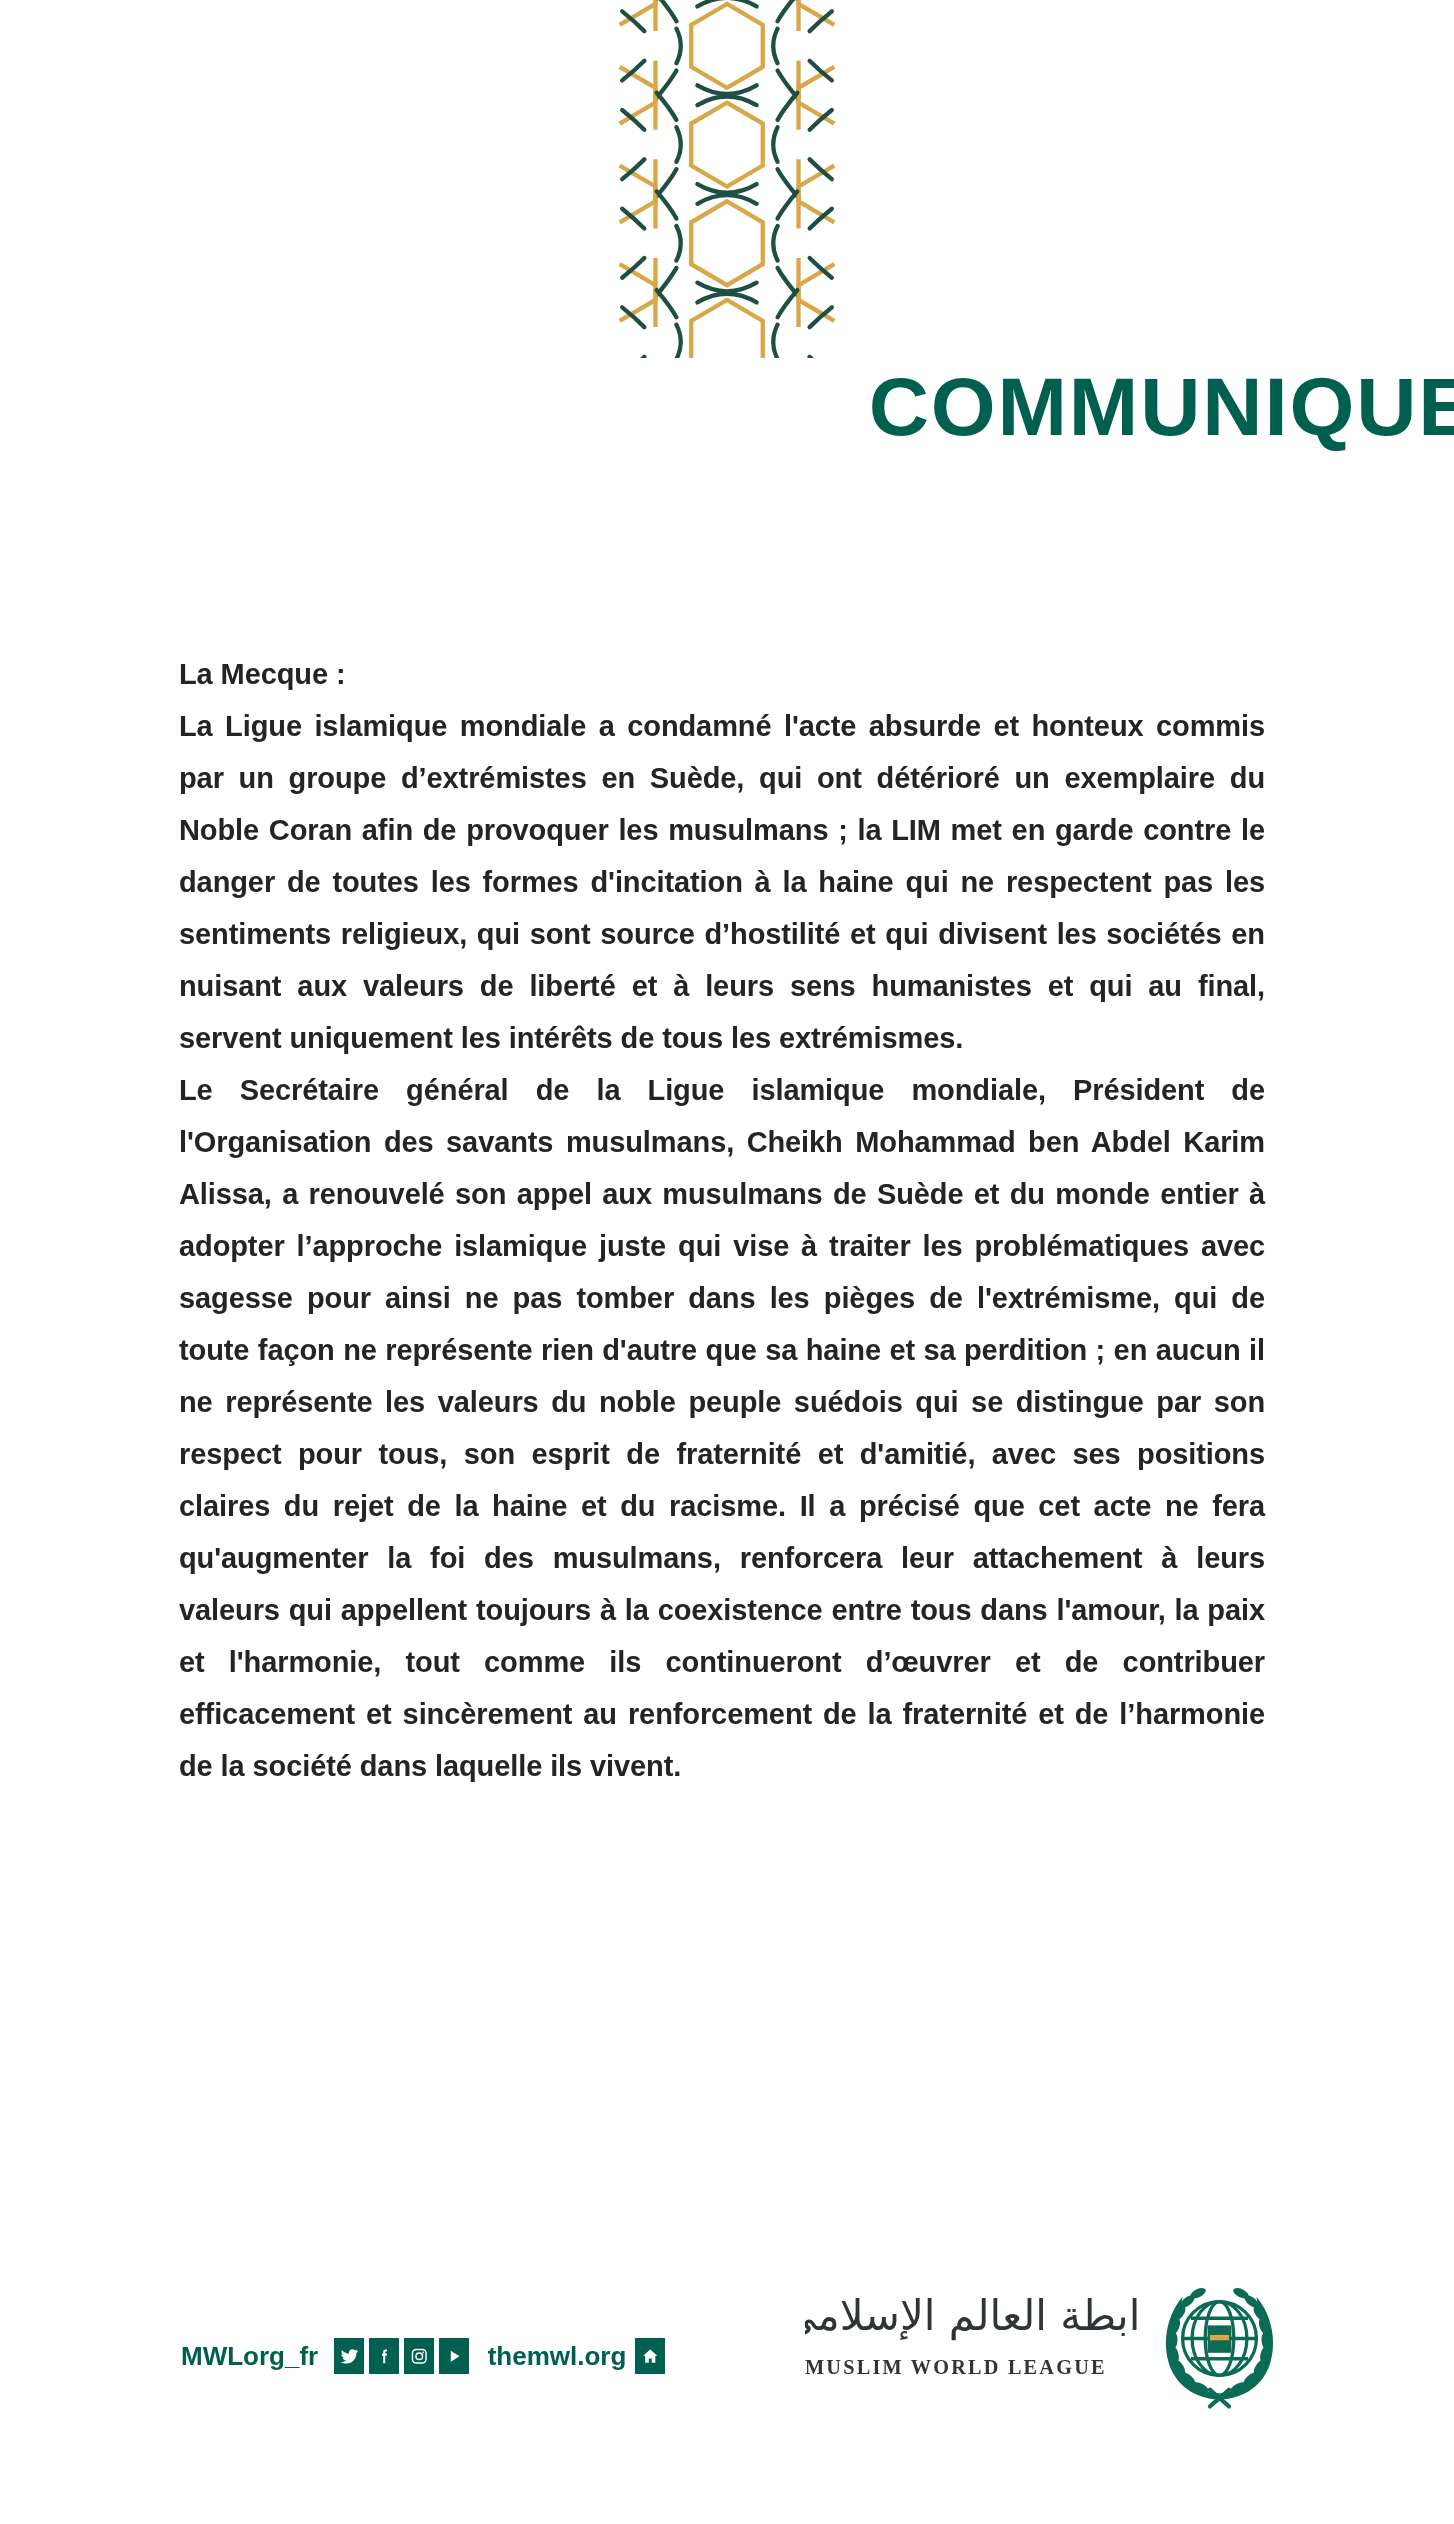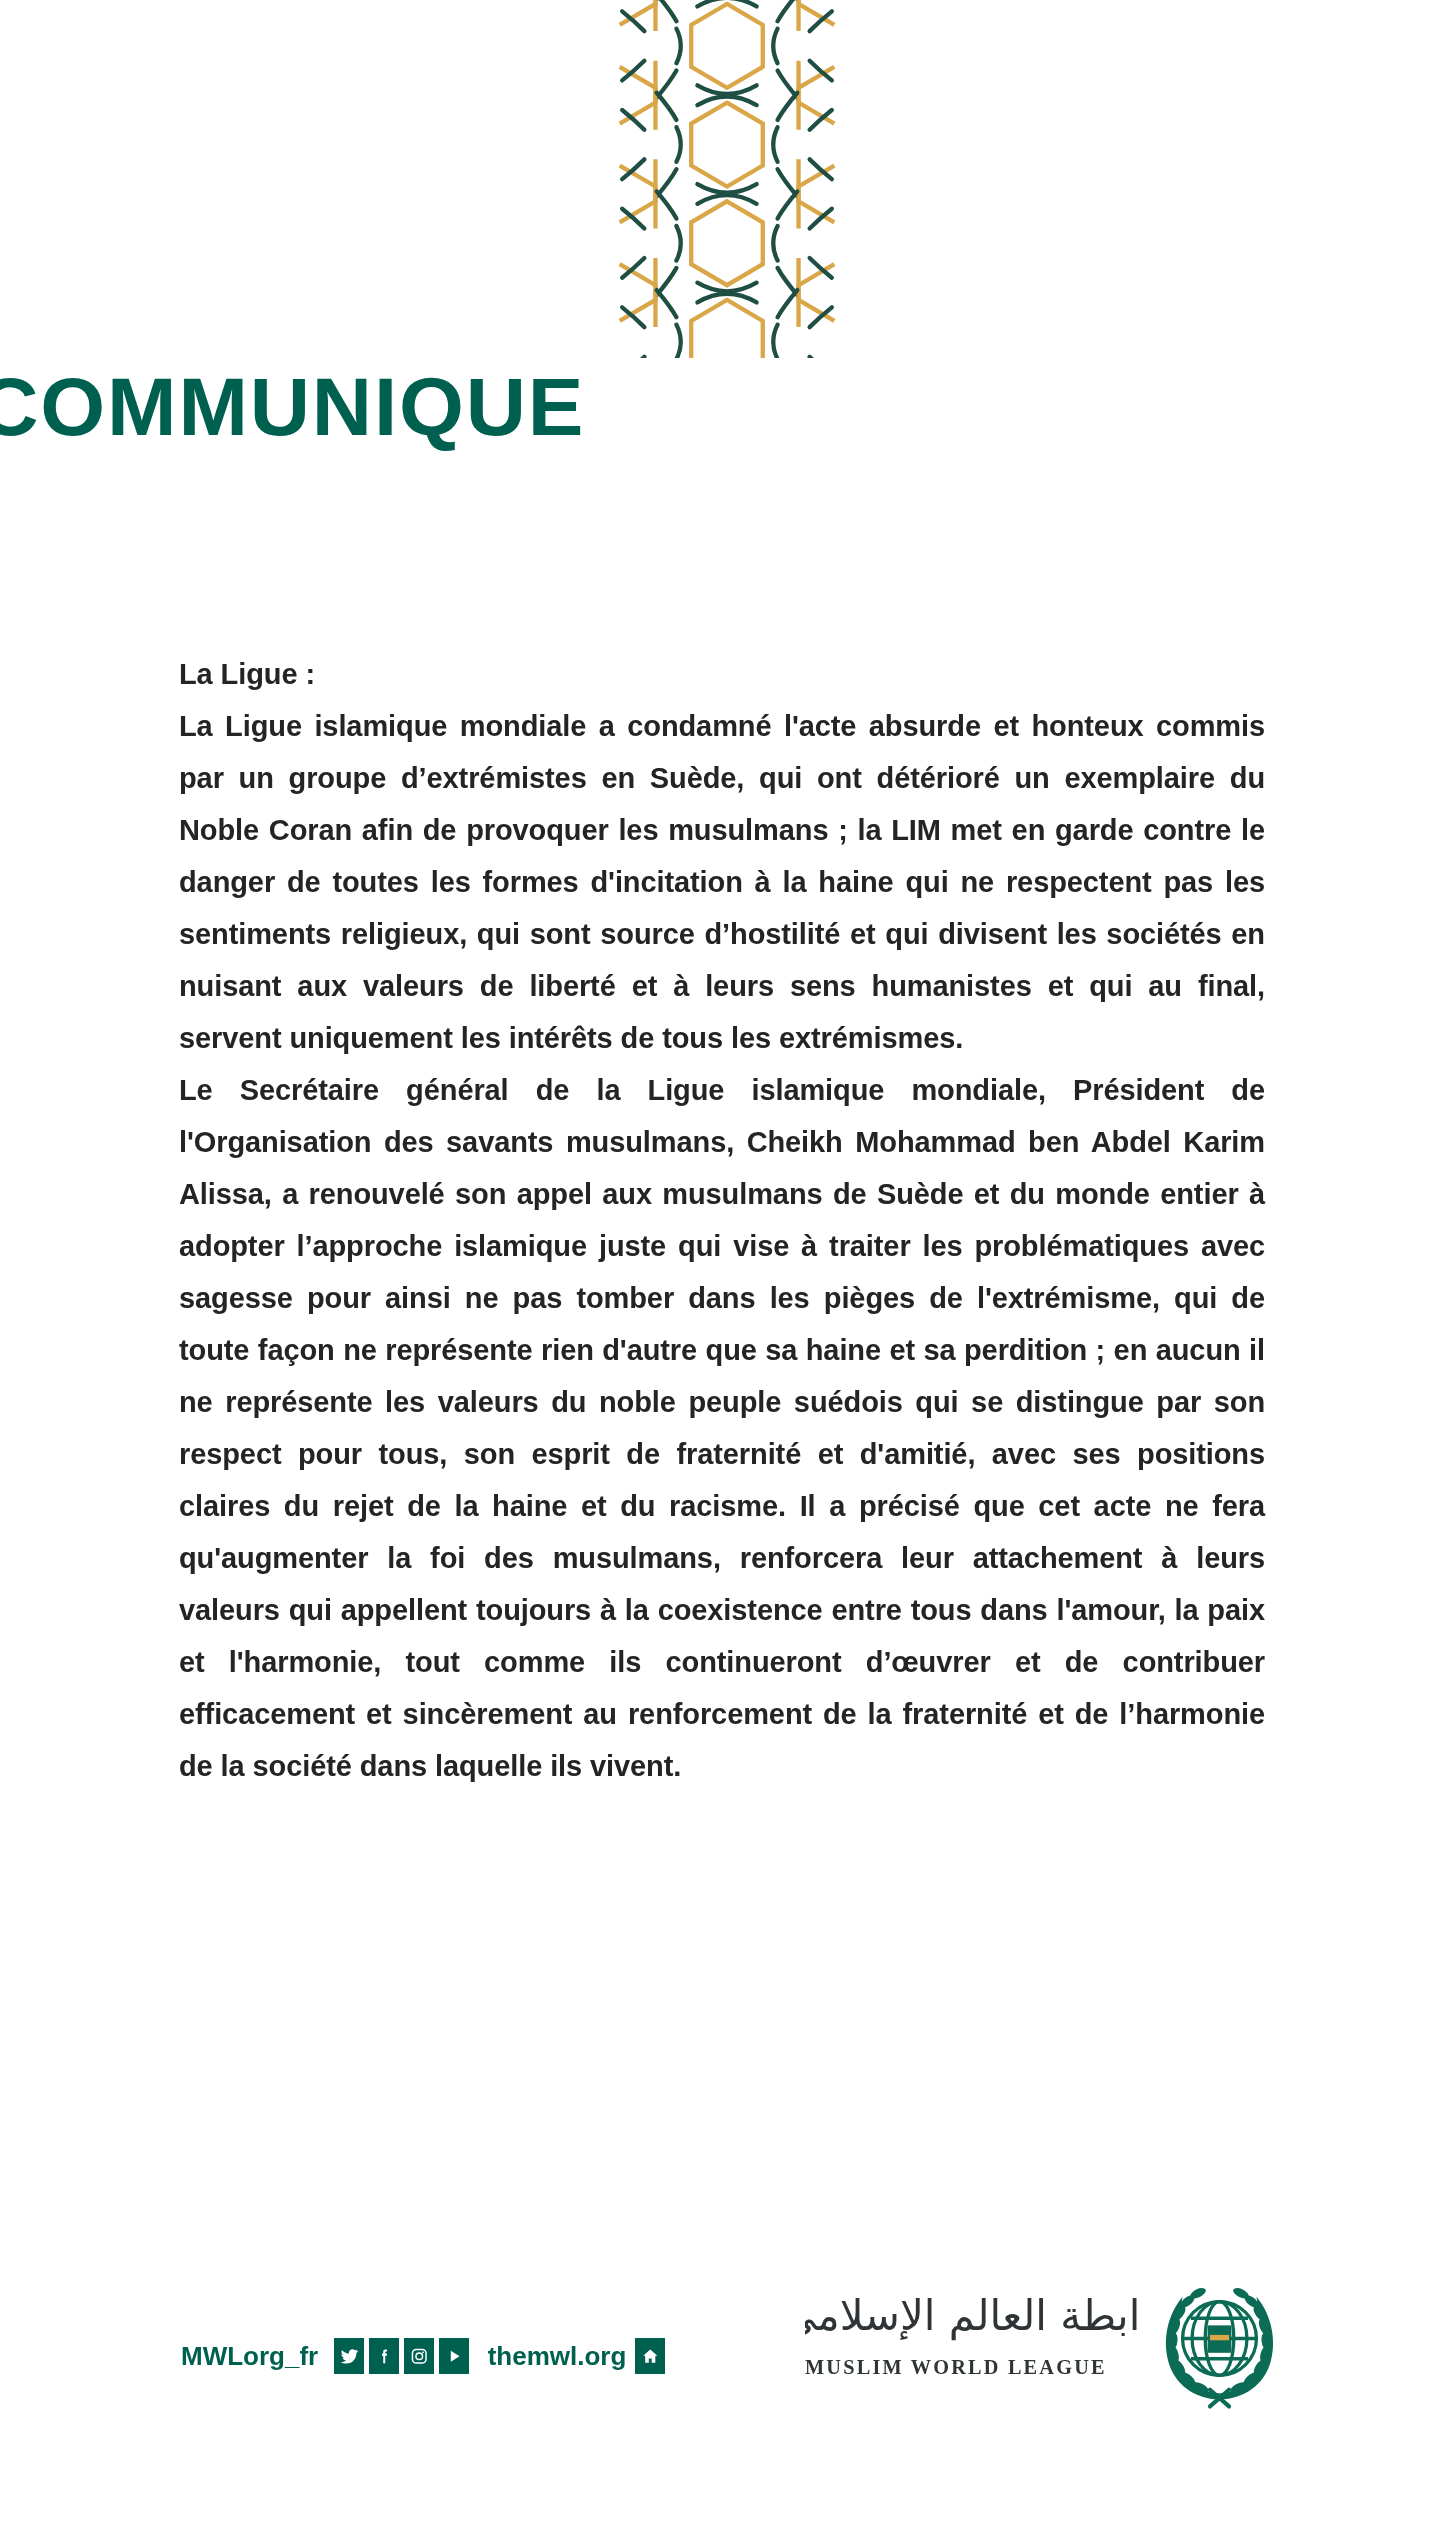--- a/index.html
+++ b/index.html
@@ -30,21 +30,21 @@
     left: 50%;
     transform: translateX(-50%);
   }
 
   
   #title-block {
     position: absolute;
     top: 367px;
     left: 0;
     width: 1454px;
-    text-align: left;
+    text-align: right;
   }
   #page-title {
     font-family: "Liberation Sans Narrow", "Liberation Sans", sans-serif;
     font-weight: 700;
     font-size: 81px;
     letter-spacing: 1.8px;
     line-height: 1;
     color: #00604F;
     transform: scaleX(1.03);
     margin: 0;
@@ -195,21 +195,21 @@
     <use href="#tile" x="0" y="332"></use>
     <use href="#tile" x="0" y="492"></use>
   </svg>
 </div>
 
 <div id="title-block">
   <h1 id="page-title">COMMUNIQUE</h1>
 </div>
 
 <div id="article-body">
-  <p class="para dateline">La Ligue :</p>
+  <p class="para dateline">La Mecque :</p>
   <p class="para justify-all">La Ligue islamique mondiale a condamné l'acte absurde et honteux commis par un groupe d’extrémistes en Suède, qui ont détérioré un exemplaire du Noble Coran afin de provoquer les musulmans ; la LIM met en garde contre le danger de toutes les formes d'incitation à la haine qui  ne respectent pas les sentiments religieux, qui sont source d’hostilité et qui divisent les sociétés en nuisant aux valeurs de liberté et à leurs sens humanistes et qui au final, servent uniquement les intérêts de tous les extrémismes.</p>
   <p class="para justify-all">Le Secrétaire général de la Ligue islamique mondiale, Président de l'Organisation des savants musulmans, Cheikh Mohammad ben Abdel Karim Alissa, a renouvelé son appel aux musulmans de Suède et du monde entier à adopter l’approche islamique juste qui vise à traiter les problématiques avec sagesse pour ainsi ne pas tomber dans les pièges de l'extrémisme, qui de toute façon ne représente rien d'autre que sa haine et sa perdition ; en aucun il ne représente les valeurs du noble peuple suédois qui se distingue par son respect pour tous, son esprit de fraternité et d'amitié, avec ses positions claires du rejet de la haine et du racisme. Il a précisé que cet acte ne fera qu'augmenter la foi des musulmans, renforcera leur attachement à leurs valeurs qui appellent toujours à la coexistence entre tous dans l'amour, la paix et l'harmonie, tout comme ils continueront d’œuvrer et de contribuer efficacement et sincèrement au renforcement de la fraternité et de l’harmonie de la société dans laquelle ils vivent.</p>
 </div>
 
 <div id="footer">
 
   <div id="footer-social">
     <span class="handle-text">MWLorg_fr</span>
 
     <div class="social-group">

